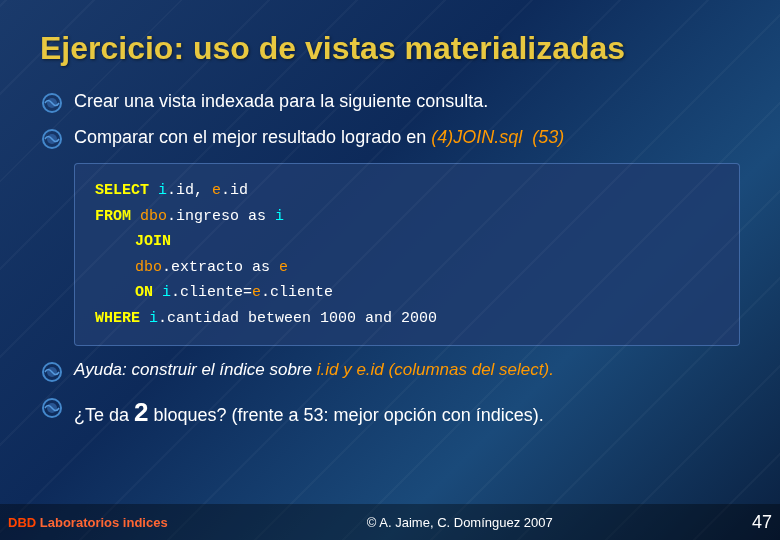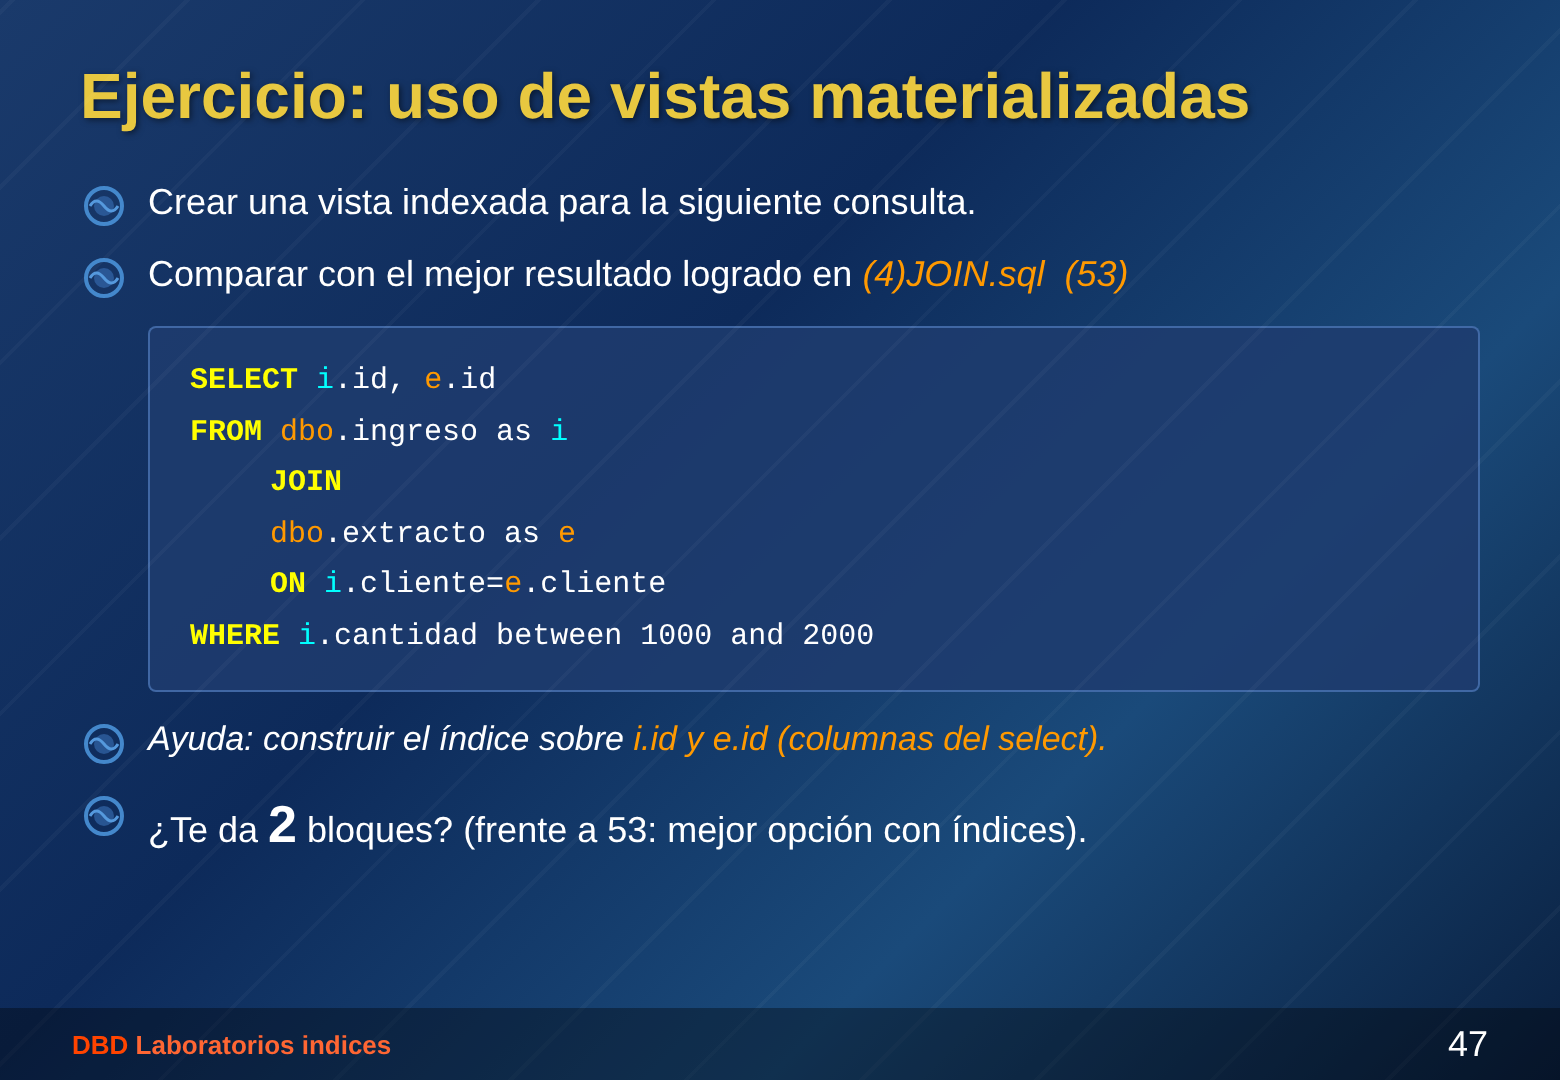--- a/index.html
+++ b/index.html
@@ -120,21 +120,21 @@
     .footer {
       position: absolute;
       bottom: 0;
       left: 0;
       right: 0;
       height: 36px;
       background: rgba(0,0,0,0.35);
       display: flex;
       align-items: center;
       justify-content: space-between;
-      padding: 0 36px;
+      padding: 0 8px;
     }
 
     .footer-left {
       color: #ff6633;
       font-size: 13px;
       font-weight: bold;
     }
 
     .footer-left span.dbd {
       color: #ff4400;
@@ -233,16 +233,17 @@
     </div>
     <span class="bullet-text">
       ¿Te da <span class="big-bold">2</span> bloques? (frente a 53: mejor opción con índices).
     </span>
   </div>
 
   <div class="footer">
     <div class="footer-left">
       <span class="dbd">DBD</span><span>  Laboratorios indices</span>
     </div>
+    <div class="footer-center">© A. Jaime, C. Domínguez  2007</div>
     <div class="footer-right">47</div>
   </div>
 
 </div>
 
 </body></html>

